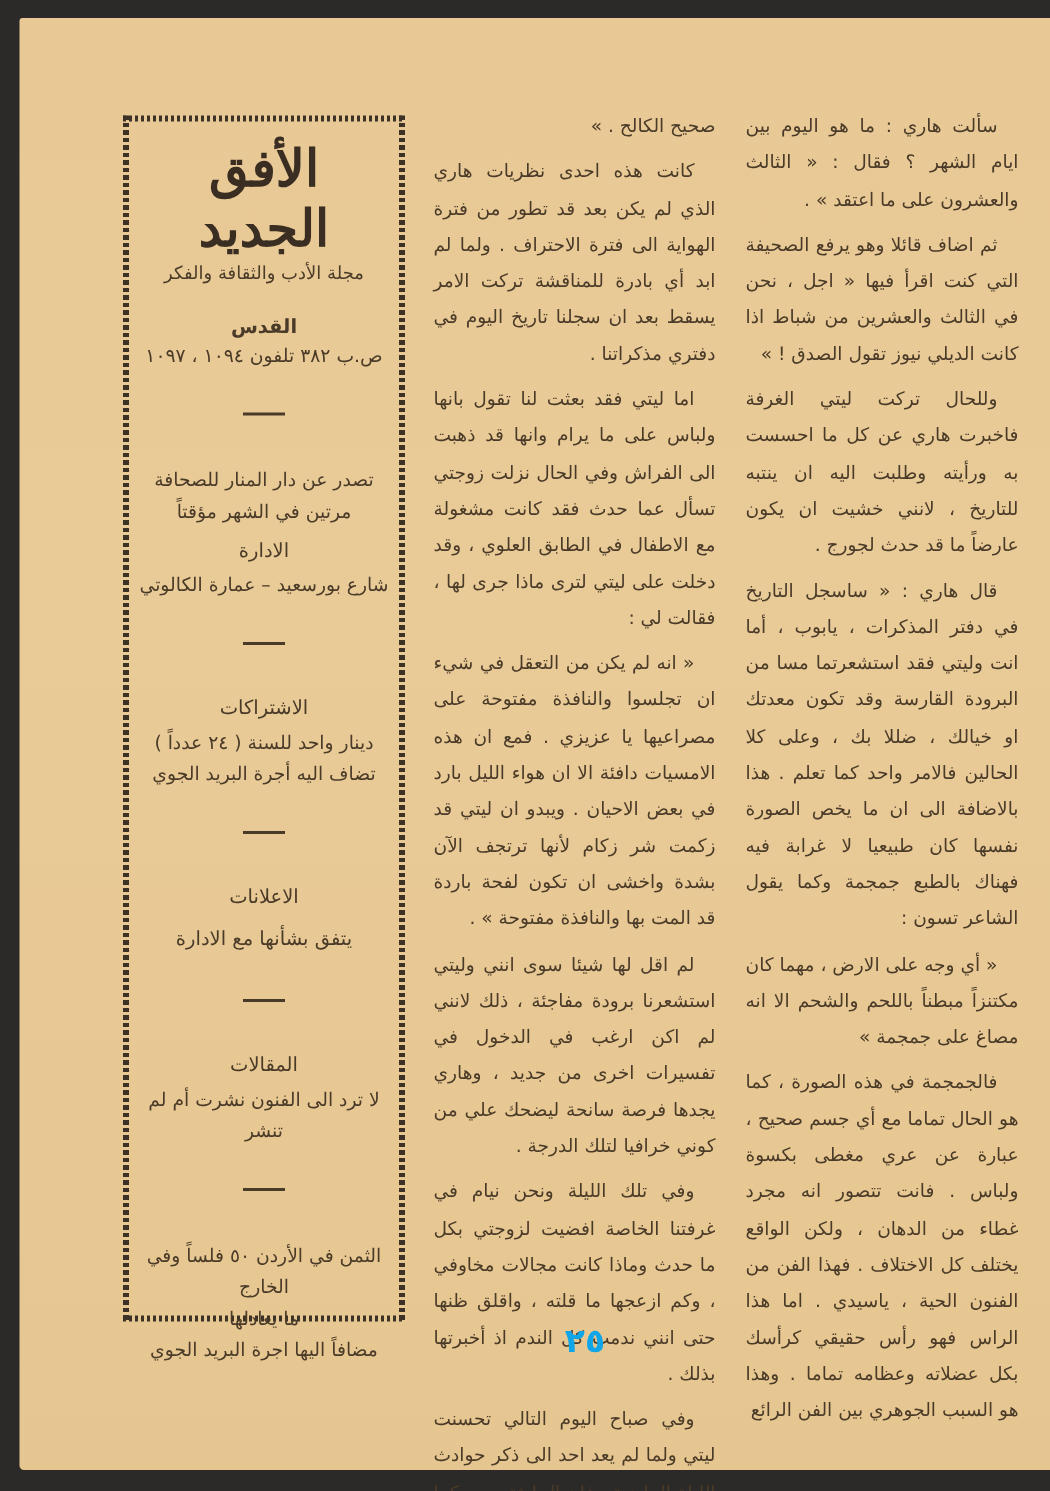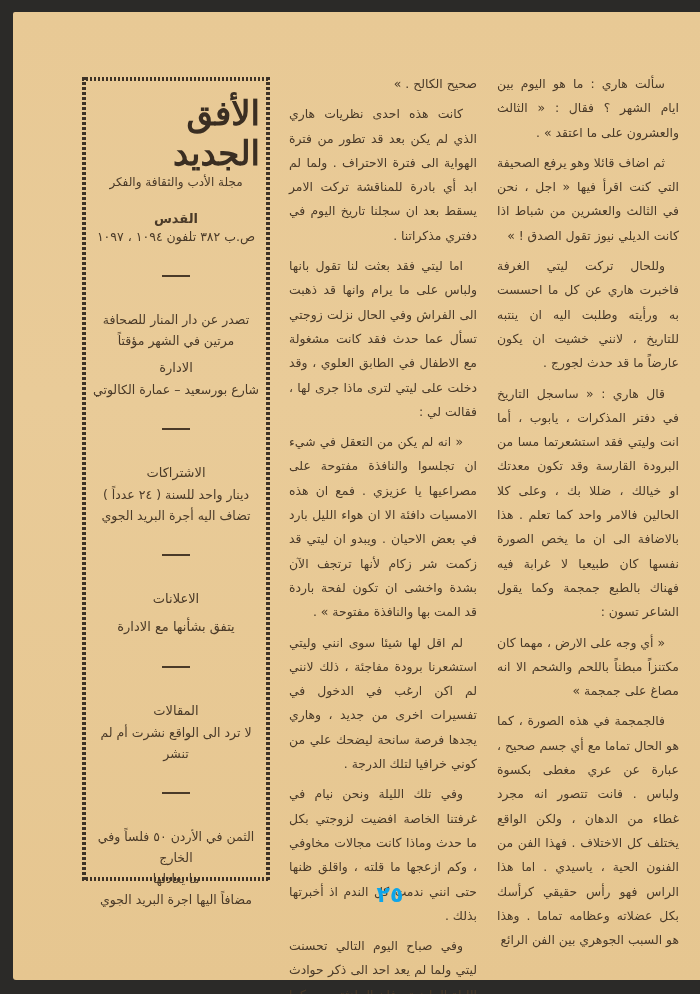--- a/index.html
+++ b/index.html
@@ -41,21 +41,21 @@
       color: #4a3a28;
       background:
         repeating-linear-gradient(90deg, #3d3226 0 2px, transparent 2px 4px) top / 100% 4px no-repeat,
         repeating-linear-gradient(90deg, #3d3226 0 2px, transparent 2px 4px) bottom / 100% 4px no-repeat,
         repeating-linear-gradient(180deg, #3d3226 0 3px, transparent 3px 5px) left / 4px 100% no-repeat,
         repeating-linear-gradient(180deg, #3d3226 0 3px, transparent 3px 5px) right / 4px 100% no-repeat;
     }
     .mh-title {
       font-family: "DejaVu Serif", serif;
       font-size: 34px; font-weight: bold; color: #3a2e22;
-      margin-top: 8px; line-height: 40px; text-align: right;
+      margin-top: 8px; line-height: 40px;
     }
     .mh-subtitle { font-size: 12px; margin-top: 2px; }
     .mh-city { font-weight: bold; font-size: 13px; margin-top: 22px; }
     .mh-line { font-size: 12.5px; line-height: 21px; }
     .mh-head { font-weight: normal; font-size: 13px; margin-top: 6px; line-height: 22px; }
     .rule {
       width: 28px; height: 2px; background: #4a3a28;
       margin: 28px auto 32px auto;
     }
   </style>
@@ -80,21 +80,21 @@
   <div class="mh-head">الاشتراكات</div>
   <div class="mh-line">دينار واحد للسنة ( ٢٤ عدداً )</div>
   <div class="mh-line">تضاف اليه أجرة البريد الجوي</div>
   <div class="rule"></div>
 
   <div class="mh-head">الاعلانات</div>
   <div class="mh-head">يتفق بشأنها مع الادارة</div>
   <div class="rule"></div>
 
   <div class="mh-head">المقالات</div>
-  <div class="mh-line">لا ترد الى الواقع نشرت أم لم تنشر</div>
+  <div class="mh-line">لا ترد الى الفنون نشرت أم لم تنشر</div>
   <div class="rule"></div>
 
   <div class="mh-line">الثمن في الأردن ٥٠ فلساً وفي الخارج</div>
   <div class="mh-line">ما يعادلها</div>
   <div class="mh-line">مضافاً اليها اجرة البريد الجوي</div>
 </div>
 
 <div class="col col-right">
   <p>سألت هاري : ما هو اليوم بين ايام الشهر ؟ فقال : « الثالث والعشرون على ما اعتقد » .</p>
   <p>ثم اضاف قائلا وهو يرفع الصحيفة التي كنت اقرأ فيها « اجل ، نحن في الثالث والعشرين من شباط اذا كانت الديلي نيوز تقول الصدق ! »</p>

